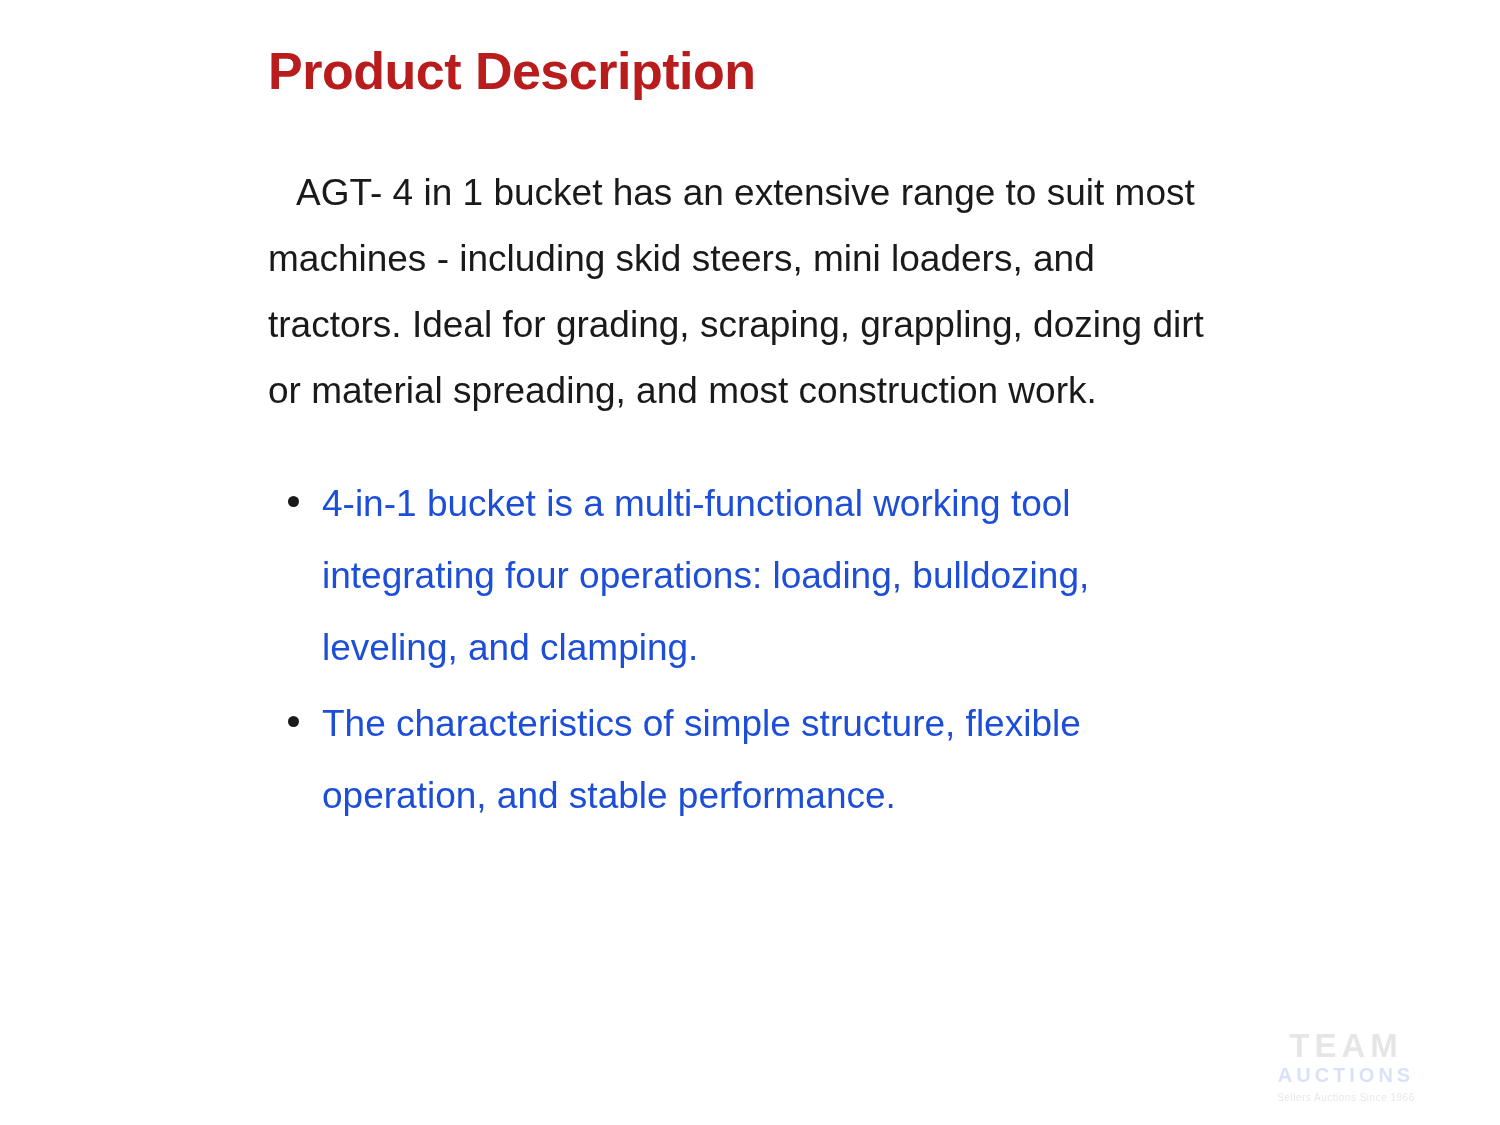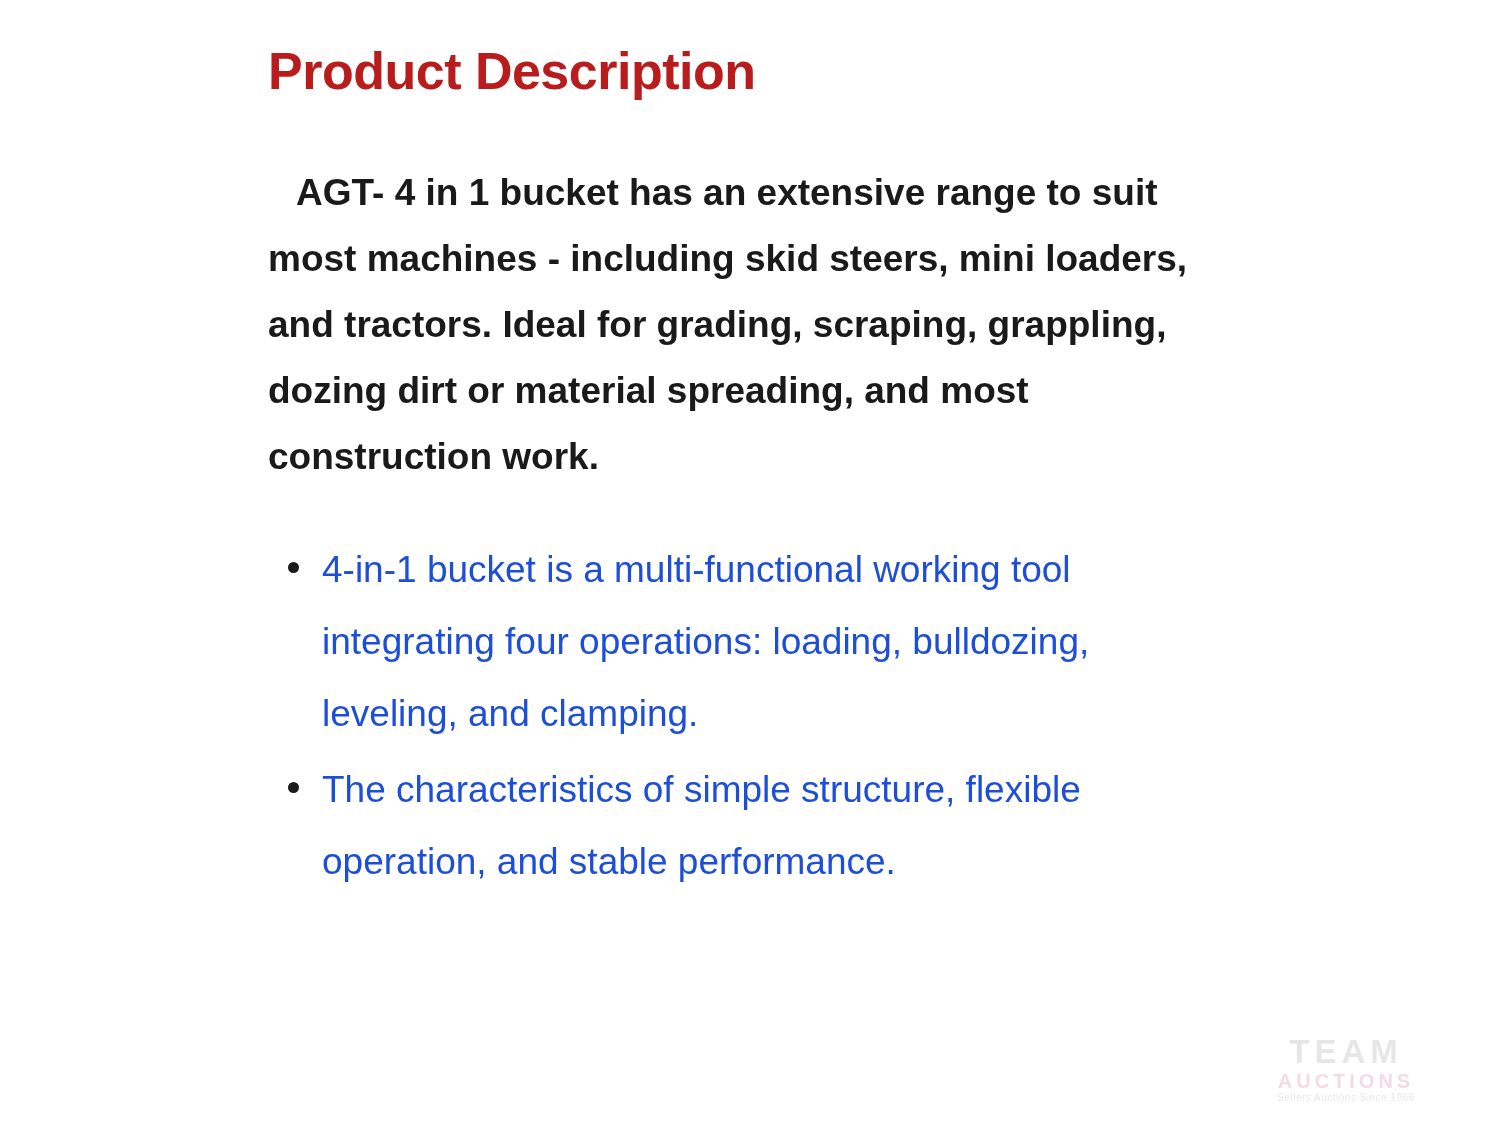--- a/index.html
+++ b/index.html
@@ -33,21 +33,21 @@
     padding: 0 0 0 268px;
     line-height: 1.2;
   }
 
   .intro {
     margin: 0;
     padding: 58px 280px 0 268px;
     font-size: 37px;
     line-height: 1.78;
     color: #1a1a1a;
-    font-weight: 700;
+    font-weight: 400;
     text-indent: 28px;
   }
 
   .bullets {
     margin: 0;
     padding: 44px 290px 0 268px;
     list-style: none;
   }
 
   .bullet {
@@ -84,28 +84,28 @@
     font-size: 33px;
     font-weight: bold;
     letter-spacing: 5px;
     color: #6b6b6b;
     line-height: 1.05;
   }
   .wm-line2 {
     font-size: 20px;
     font-weight: bold;
     letter-spacing: 4px;
-    color: #be185d;
+    color: #1d4ed8;
     line-height: 1.1;
   }
   .wm-line3 {
     font-size: 10px;
     letter-spacing: 0.5px;
     color: #6b6b6b;
-    margin-top: 0;
+    margin-top: 6px;
   }
 </style>
 </head>
 <body>
 
 <div class="page">
 
   <h1 class="title">Product Description</h1>
 
   <p class="intro">AGT- 4 in 1 bucket has an extensive range to suit most machines - including skid steers, mini loaders, and tractors. Ideal for grading, scraping, grappling, dozing dirt or material spreading, and most construction work.</p>

